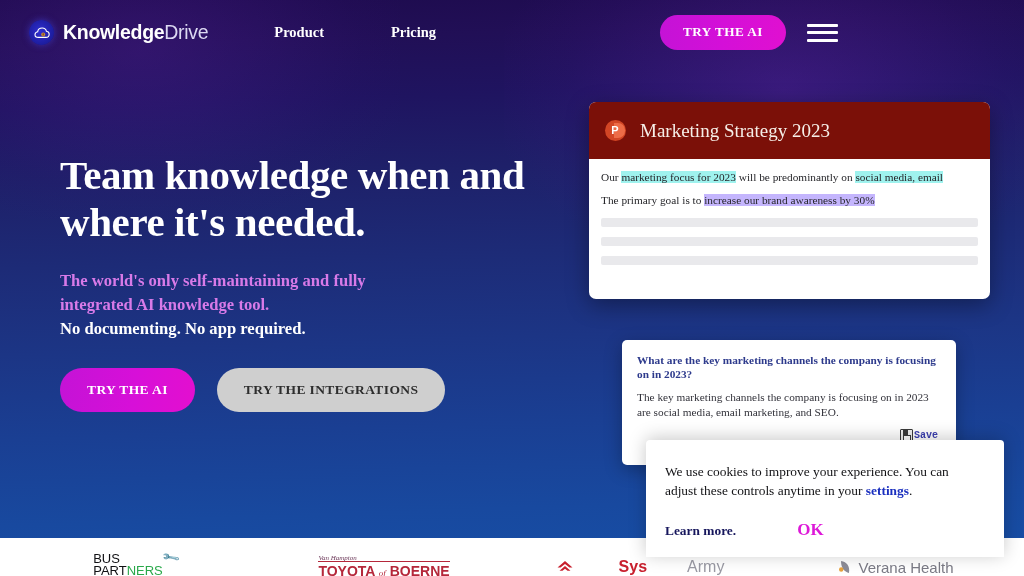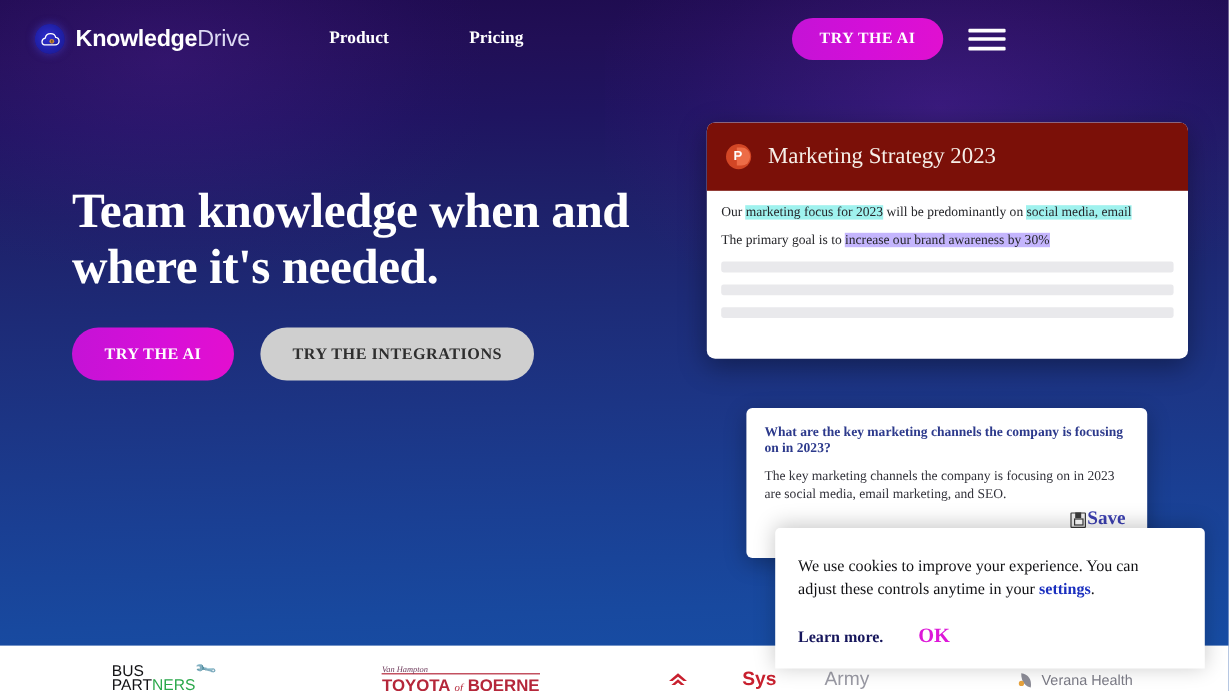--- a/index.html
+++ b/index.html
@@ -188,42 +188,42 @@
   }
   .floppy::before {
     content: ""; position: absolute; left: 2.5px; top: -0.5px;
     width: 5px; height: 5px; background: #3a3a3a;
   }
   .floppy::after {
     content: ""; position: absolute; left: 2px; bottom: 0.5px;
     width: 6px; height: 4px; background: #ffffff; border: 1px solid #3a3a3a;
   }
   .save-text {
-    color: #3b3fb0; font-weight: 700; font-size: 16px;
-    font-family: Liberation Serif, serif;
+    color: #3b3fb0; font-weight: 700; font-size: 10px;
+    font-family: Liberation Mono, monospace;
   }
 
   
   .cookie {
     position: absolute; left: 646px; top: 440px;
     width: 358px; height: 117px;
     background: #ffffff;
     border-radius: 4px 4px 0 0;
     box-shadow: 0 -2px 18px rgba(0,0,0,0.22);
     padding: 22px 20px 0 19px;
     z-index: 60;
   }
   .cookie-text {
     color: #111114; font-size: 13.4px; line-height: 19px;
     font-family: "Liberation Serif", serif;
   }
   .cookie-text .settings-link {
     color: #1a2fbf; font-weight: 700; cursor: pointer;
   }
-  .cookie-actions { margin-top: 20px; display: flex; align-items: baseline; }
+  .cookie-actions { margin-top: 20px; display: flex; align-items: baseline; gap: 32px; }
   .learn-more {
     color: #16165c; font-weight: 700; font-size: 13.4px;
     font-family: "Liberation Serif", serif; cursor: pointer;
   }
   .ok-btn {
     color: #dd18d8; font-weight: 700; font-size: 17px;
     font-family: "Liberation Serif", serif; margin-left: 29px; cursor: pointer;
   }
 
   
@@ -270,21 +270,21 @@
     display: flex; align-items: center; padding-top: 20px;
     font-family: "Liberation Sans", sans-serif; font-size: 16px; white-space: nowrap; gap: 40px;
   }
   .sys-mark {
     width: 18px; height: 14px; margin-right: 5px; flex: none;
   }
   .logo-sys .s1 { color: #c8202e; font-weight: 700; }
   .logo-sys .s2 { color: #9a9aa4; font-weight: 400; }
   .logo-verana {
     display: flex; align-items: center; padding-top: 20px;
-    font-family: "Liberation Sans", sans-serif; font-size: 12px;
+    font-family: "Liberation Sans", sans-serif; font-size: 15px;
     color: #7b7b86; white-space: nowrap;
   }
   .ver-mark { width: 14px; height: 16px; margin-right: 6px; flex: none; }
 </style>
 </head>
 <body>
 
 <div class="page">
   <div class="glow2"></div>
   <div class="glow"></div>
@@ -311,20 +311,25 @@
       <div class="hamburger">
         <span></span>
         <span></span>
         <span></span>
       </div>
     </div>
   </div>
 
   <div class="hero-left">
     <h1 class="hero-title">Team knowledge when and where it's needed.</h1>
+    <div class="hero-sub">
+      <span class="accent">The world's only self-maintaining and fully</span>
+      <span class="accent">integrated AI knowledge tool.</span>
+      <span class="plain">No documenting. No app required.</span>
+    </div>
     <div class="hero-btns">
       <button class="btn-primary">TRY THE AI</button>
       <button class="btn-secondary">TRY THE INTEGRATIONS</button>
     </div>
   </div>
 
   <div class="slide-card">
     <div class="slide-head">
       <span class="ppt-icon">
         <span class="pletter">P</span>

